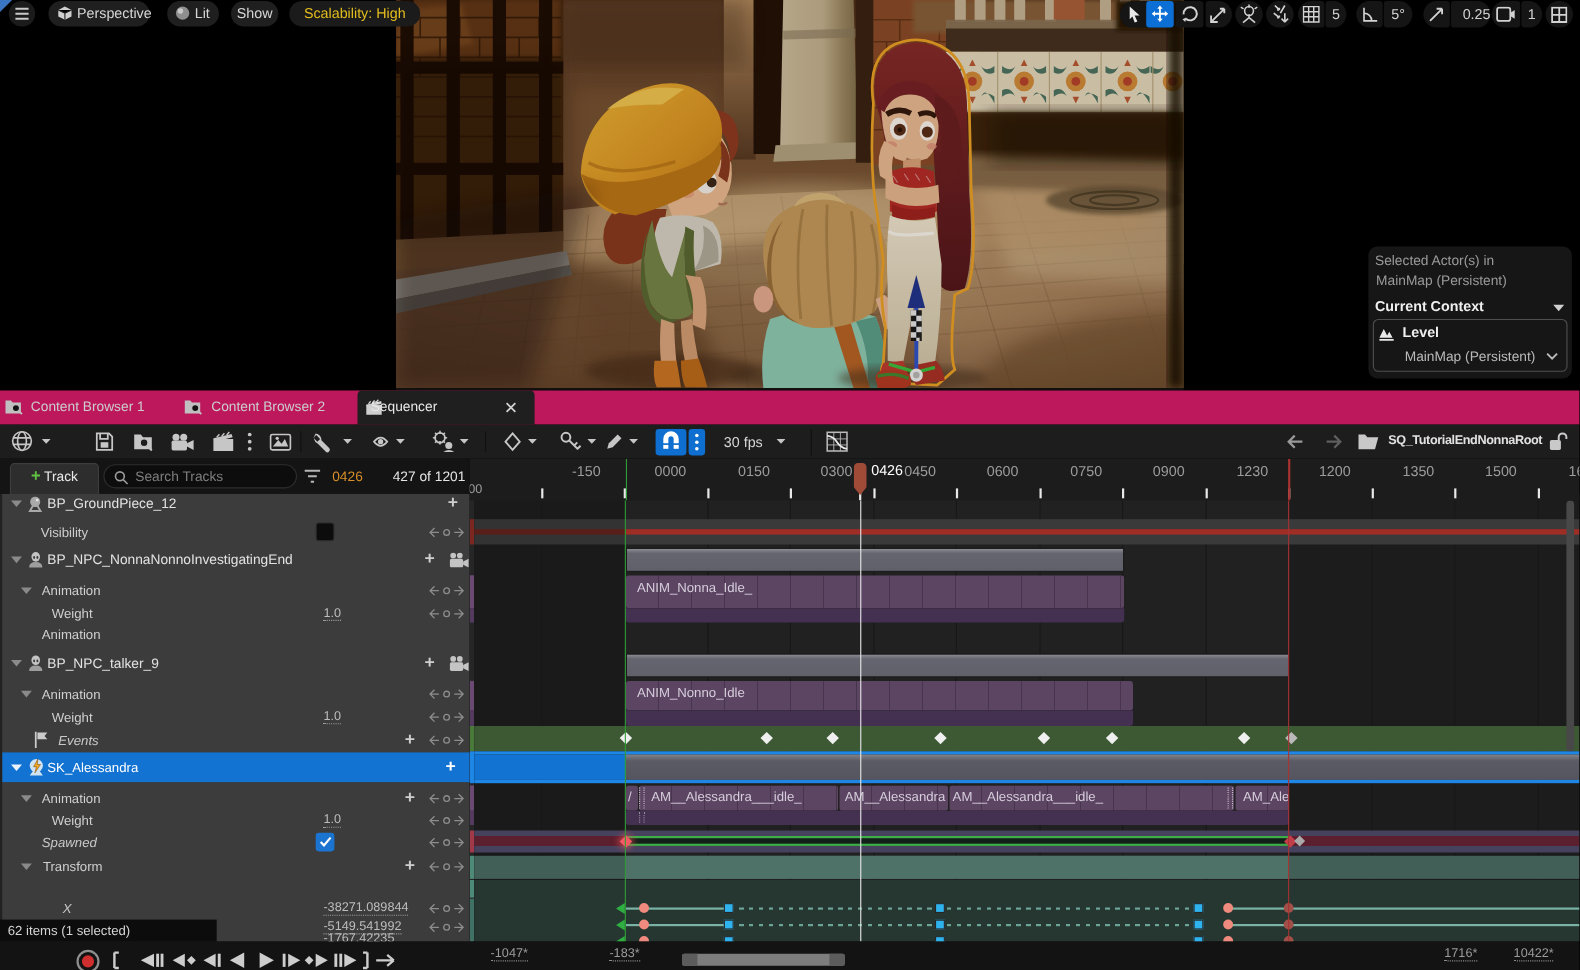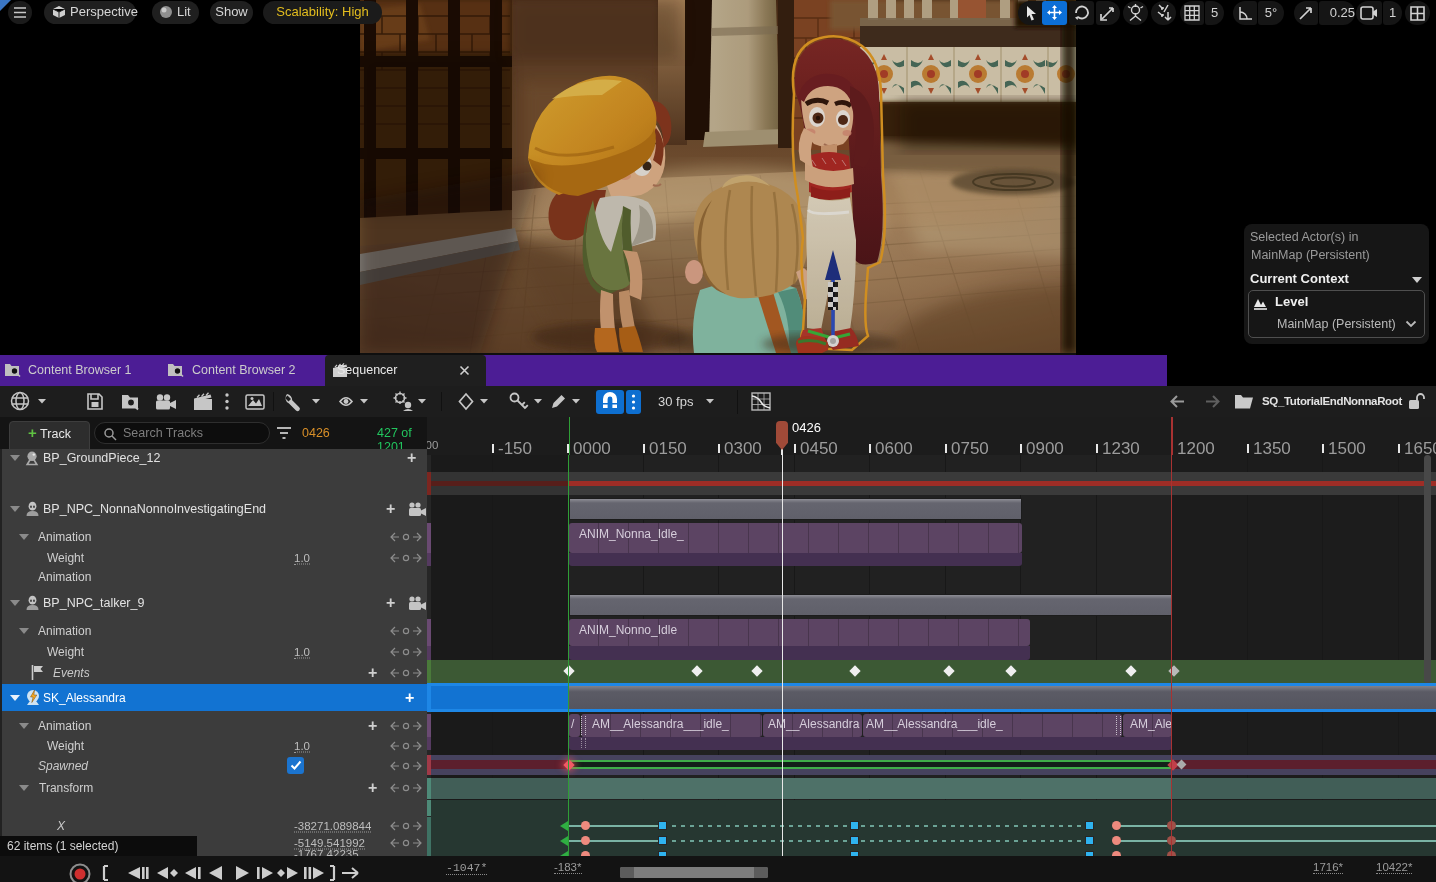--- a/index.html
+++ b/index.html
@@ -10,21 +10,21 @@
   .row { position:absolute; left:0; width:427px; height:22px; }
   .rlab { position:absolute; font-size:12px; color:#cfcfcf; white-space:nowrap; top:50%; transform:translateY(-50%); }
   .rlab.obj { color:#e2e2e2; font-size:12.5px; }
   .rlab.ital { font-style:italic; color:#c9c9c9; }
   .tri { position:absolute; top:50%; transform:translateY(-50%); width:0; height:0;
     border-left:5px solid transparent; border-right:5px solid transparent; border-top:6px solid #8a8a8a; }
   .plus { position:absolute; top:50%; transform:translateY(-50%); color:#cfcfcf; font-size:16px; font-weight:bold; line-height:1; }
   .val { position:absolute; left:292px; top:50%; transform:translateY(-50%); color:#bdbdbd; font-size:11.5px; border-bottom:1px dotted #9a9a9a; padding-bottom:0px; white-space:nowrap; }
   .navsvg { position:absolute; right:6px; top:50%; transform:translateY(-50%); }
   .tick { position:absolute; top:27px; width:2px; height:9px; background:#e8e8e8; }
-  .tlab { position:absolute; top:22px; color:#9c9c9c; font-size:17px; }
+  .tlab { position:absolute; top:4px; color:#9c9c9c; font-size:13px;margin-left:22px; }
   .grid { position:absolute; top:0; width:1px; height:407px; background:#181818; }
   .anim { position:absolute; background:#5c4463; border-radius:3px;
      background-image: repeating-linear-gradient(90deg, rgba(0,0,0,0) 0px, rgba(0,0,0,0) 29px, rgba(0,0,0,0.22) 29px, rgba(0,0,0,0.22) 30px); }
   .animtxt { position:absolute; left:10px; top:4px; color:#d6cedb; font-size:12px; white-space:nowrap; }
   .dia { position:absolute; width:8px; height:8px; background:#efefef; transform:rotate(45deg); top:7px; }
   .kfsq { position:absolute; width:9px; height:9px; background:#2fb3ef; border:1.5px solid #262626; }
   .kfci { position:absolute; width:9px; height:9px; border-radius:50%; background:#ee8a7e; }
 </style>
 </head>
 <body>
@@ -407,21 +407,21 @@
           <path d="M1 13 H14" stroke="#e8e8e8" stroke-width="1.6"></path>
         </svg>
       <div class="abs" style="left:26px;top:3px;color:#f0f0f0;font-size:13px;font-weight:bold;">Level</div>
       <div class="abs" style="left:28px;top:26px;color:#b9b9b9;font-size:12.5px;">MainMap (Persistent)</div>
       <svg class="abs" style="left:156px;top:29px;" width="12" height="8" viewBox="0 0 12 8">
           <path d="M1.5 1.5 L6 6 L10.5 1.5" stroke="#b9b9b9" stroke-width="1.8" fill="none"></path>
         </svg>
     </div>
   </div>
 
-  <div class="abs" id="tabbar" style="left:0;top:355px;width:1167px;height:31px;background:#4c1d95;">
+  <div class="abs" id="tabbar" style="left:0;top:355px;width:1436px;height:31px;background:#be185d;">
     <svg class="abs" style="left:4px;top:7px;" width="18" height="16" viewBox="0 0 18 16">
         <path d="M1 2 h5 l1.5 2 H15 v10 H1 Z" fill="#c0c0c0"></path>
         <circle cx="10.5" cy="9" r="3.4" fill="#121212" stroke="#c0c0c0" stroke-width="1.4"></circle>
         <path d="M13 11.5 L16 14.5" stroke="#c0c0c0" stroke-width="1.6"></path>
       </svg>
     <div class="abs" style="left:28px;top:8px;color:#cccccc;font-size:12.5px;">Content Browser 1</div>
     <svg class="abs" style="left:167px;top:7px;" width="18" height="16" viewBox="0 0 18 16">
         <path d="M1 2 h5 l1.5 2 H15 v10 H1 Z" fill="#c0c0c0"></path>
         <circle cx="10.5" cy="9" r="3.4" fill="#121212" stroke="#c0c0c0" stroke-width="1.4"></circle>
         <path d="M13 11.5 L16 14.5" stroke="#c0c0c0" stroke-width="1.6"></path>
@@ -543,21 +543,21 @@
       <svg class="abs" style="left:8px;top:4px;" width="14" height="14" viewBox="0 0 14 14">
           <circle cx="6" cy="6" r="4" stroke="#9a9a9a" stroke-width="1.5" fill="none"></circle>
           <path d="M9 9 L13 13" stroke="#9a9a9a" stroke-width="1.5"></path>
         </svg>
       <div class="abs" style="left:28px;top:3px;color:#7e7e7e;font-size:12.5px;">Search Tracks</div>
     </div>
     <svg class="abs" style="left:276px;top:9px;" width="16" height="14" viewBox="0 0 16 14">
         <path d="M1 2 H15 M4 7 H12 M6.5 12 H9.5" stroke="#b5b5b5" stroke-width="1.8"></path>
       </svg>
     <div class="abs" style="left:302px;top:9px;color:#d88f28;font-size:12.5px;">0426</div>
-    <div class="abs" style="left:357px;top:9px;color:#22c55e;font-size:12.5px;margin-left:20px;">427 of 1201</div>
+    <div class="abs" style="left:357px;top:9px;color:#e5e5e5;font-size:12.5px;">427 of 1201</div>
   </div>
 
   <div class="abs" id="ruler" style="left:427px;top:417px;width:1009px;height:38px;background:#1c1c1c;overflow:hidden;z-index:2;">
     <div class="abs" style="left:-18px;top:22px;color:#9c9c9c;font-size:11.5px;">-0300</div>
     <div class="tick" style="left:65px;"></div>
       <div class="tlab" style="left:71px;">-150</div>
     <div class="tick" style="left:140px;"></div>
       <div class="tlab" style="left:146px;">0000</div>
     <div class="tick" style="left:216px;"></div>
       <div class="tlab" style="left:222px;">0150</div>
@@ -593,20 +593,29 @@
     <div class="row" style="top:-2px;height:22px;">
       <div class="tri" style="left:8px;"></div>
       <svg class="abs" style="left:22px;top:3px;" width="16" height="16" viewBox="0 0 16 16">
           <circle cx="8" cy="6.2" r="4.6" fill="#a9a9a9"></circle>
           <circle cx="9.8" cy="4.6" r="1.2" fill="#e8e8e8"></circle>
           <path d="M3.2 14.5 L6 9.8 h4 L12.8 14.5 Z" fill="none" stroke="#a9a9a9" stroke-width="1.7"></path>
         </svg>
       <div class="rlab obj" style="left:41px;">BP_GroundPiece_12</div>
       <div class="plus" style="left:405px;">+</div>
     </div>
+    <div class="row" style="top:24px;height:21px;">
+      <div class="rlab" style="left:35px;">Visibility</div>
+      <div class="abs" style="left:285px;top:2px;width:17px;height:17px;background:#0c0c0c;border:1px solid #2a2a2a;border-radius:3px;"></div>
+      <svg class="navsvg" width="34" height="10" viewBox="0 0 34 10">
+          <path d="M6 1 L2 5 L6 9 M2 5 H10" stroke="#8d8d8d" stroke-width="1.2" fill="none"></path>
+          <circle cx="17" cy="5" r="2.6" stroke="#8d8d8d" stroke-width="1.2" fill="none"></circle>
+          <path d="M28 1 L32 5 L28 9 M32 5 H24" stroke="#8d8d8d" stroke-width="1.2" fill="none"></path>
+        </svg>
+    </div>
     <div class="row" style="top:49px;height:22px;">
       <div class="tri" style="left:8px;"></div>
       <svg class="abs" style="left:23px;top:3px;" width="15" height="16" viewBox="0 0 15 16">
           <ellipse cx="7.5" cy="5.2" rx="3.9" ry="4.4" fill="#c4c4c4"></ellipse>
           <ellipse cx="6" cy="5.8" rx="0.9" ry="1.3" fill="#3c3c3c"></ellipse>
           <ellipse cx="9" cy="5.8" rx="0.9" ry="1.3" fill="#3c3c3c"></ellipse>
           <path d="M1.5 15 Q1.5 10 7.5 10 Q13.5 10 13.5 15 Z" fill="#9e9e9e"></path>
         </svg>
       <div class="rlab obj" style="left:41px;">BP_NPC_NonnaNonnoInvestigatingEnd</div>
       <div class="plus" style="left:384px;">+</div>
@@ -917,21 +926,21 @@
           <path d="M166 3 L177 9 L166 15 Z"></path>
         <path d="M185 5 L189 9 L185 13 L181 9 Z"></path>
           <path d="M191 3 L202 9 L191 15 Z"></path>
         <rect x="208" y="3" width="2.6" height="12"></rect>
           <rect x="212.5" y="3" width="2.6" height="12"></rect>
           <path d="M217 3 L228 9 L217 15 Z"></path>
         <path d="M238 2 V16 M238 2 H234 M238 16 H234" stroke="#cdcdcd" stroke-width="2.2" fill="none"></path>
         <path d="M246 9 H262 M262 9 L256 4 M262 9 L256 14" stroke="#cdcdcd" stroke-width="2" fill="none"></path>
       </g>
     </svg>
-    <div class="abs" style="left:446px;top:5px;color:#9b9b9b;font-size:11.5px;border-bottom:1px dotted #8a8a8a;font-family:Liberation Mono, monospace;">-1047*</div>
+    <div class="abs" style="left:446px;top:5px;color:#9b9b9b;font-size:11.5px;border-bottom:1px dotted #8a8a8a;">-1047*</div>
     <div class="abs" style="left:554px;top:5px;color:#9b9b9b;font-size:11.5px;border-bottom:1px dotted #8a8a8a;">-183*</div>
     <div class="abs" style="left:620px;top:11px;width:148px;height:11px;background:#7d7d7d;border-radius:2px;">
       <div class="abs" style="left:0;top:0;width:14px;height:11px;background:#5c5c5c;border-radius:2px 0 0 2px;"></div>
       <div class="abs" style="right:0;top:0;width:14px;height:11px;background:#5c5c5c;border-radius:0 2px 2px 0;"></div>
     </div>
     <div class="abs" style="left:1313px;top:5px;color:#9b9b9b;font-size:11.5px;border-bottom:1px dotted #8a8a8a;">1716*</div>
     <div class="abs" style="left:1376px;top:5px;color:#9b9b9b;font-size:11.5px;border-bottom:1px dotted #8a8a8a;">10422*</div>
   </div>
 
   <div class="abs" style="left:0;top:836px;width:197px;height:20px;background:#0c0c0c;color:#d4d4d4;font-size:12px;line-height:20px;padding-left:7px;">62 items (1 selected)</div>

